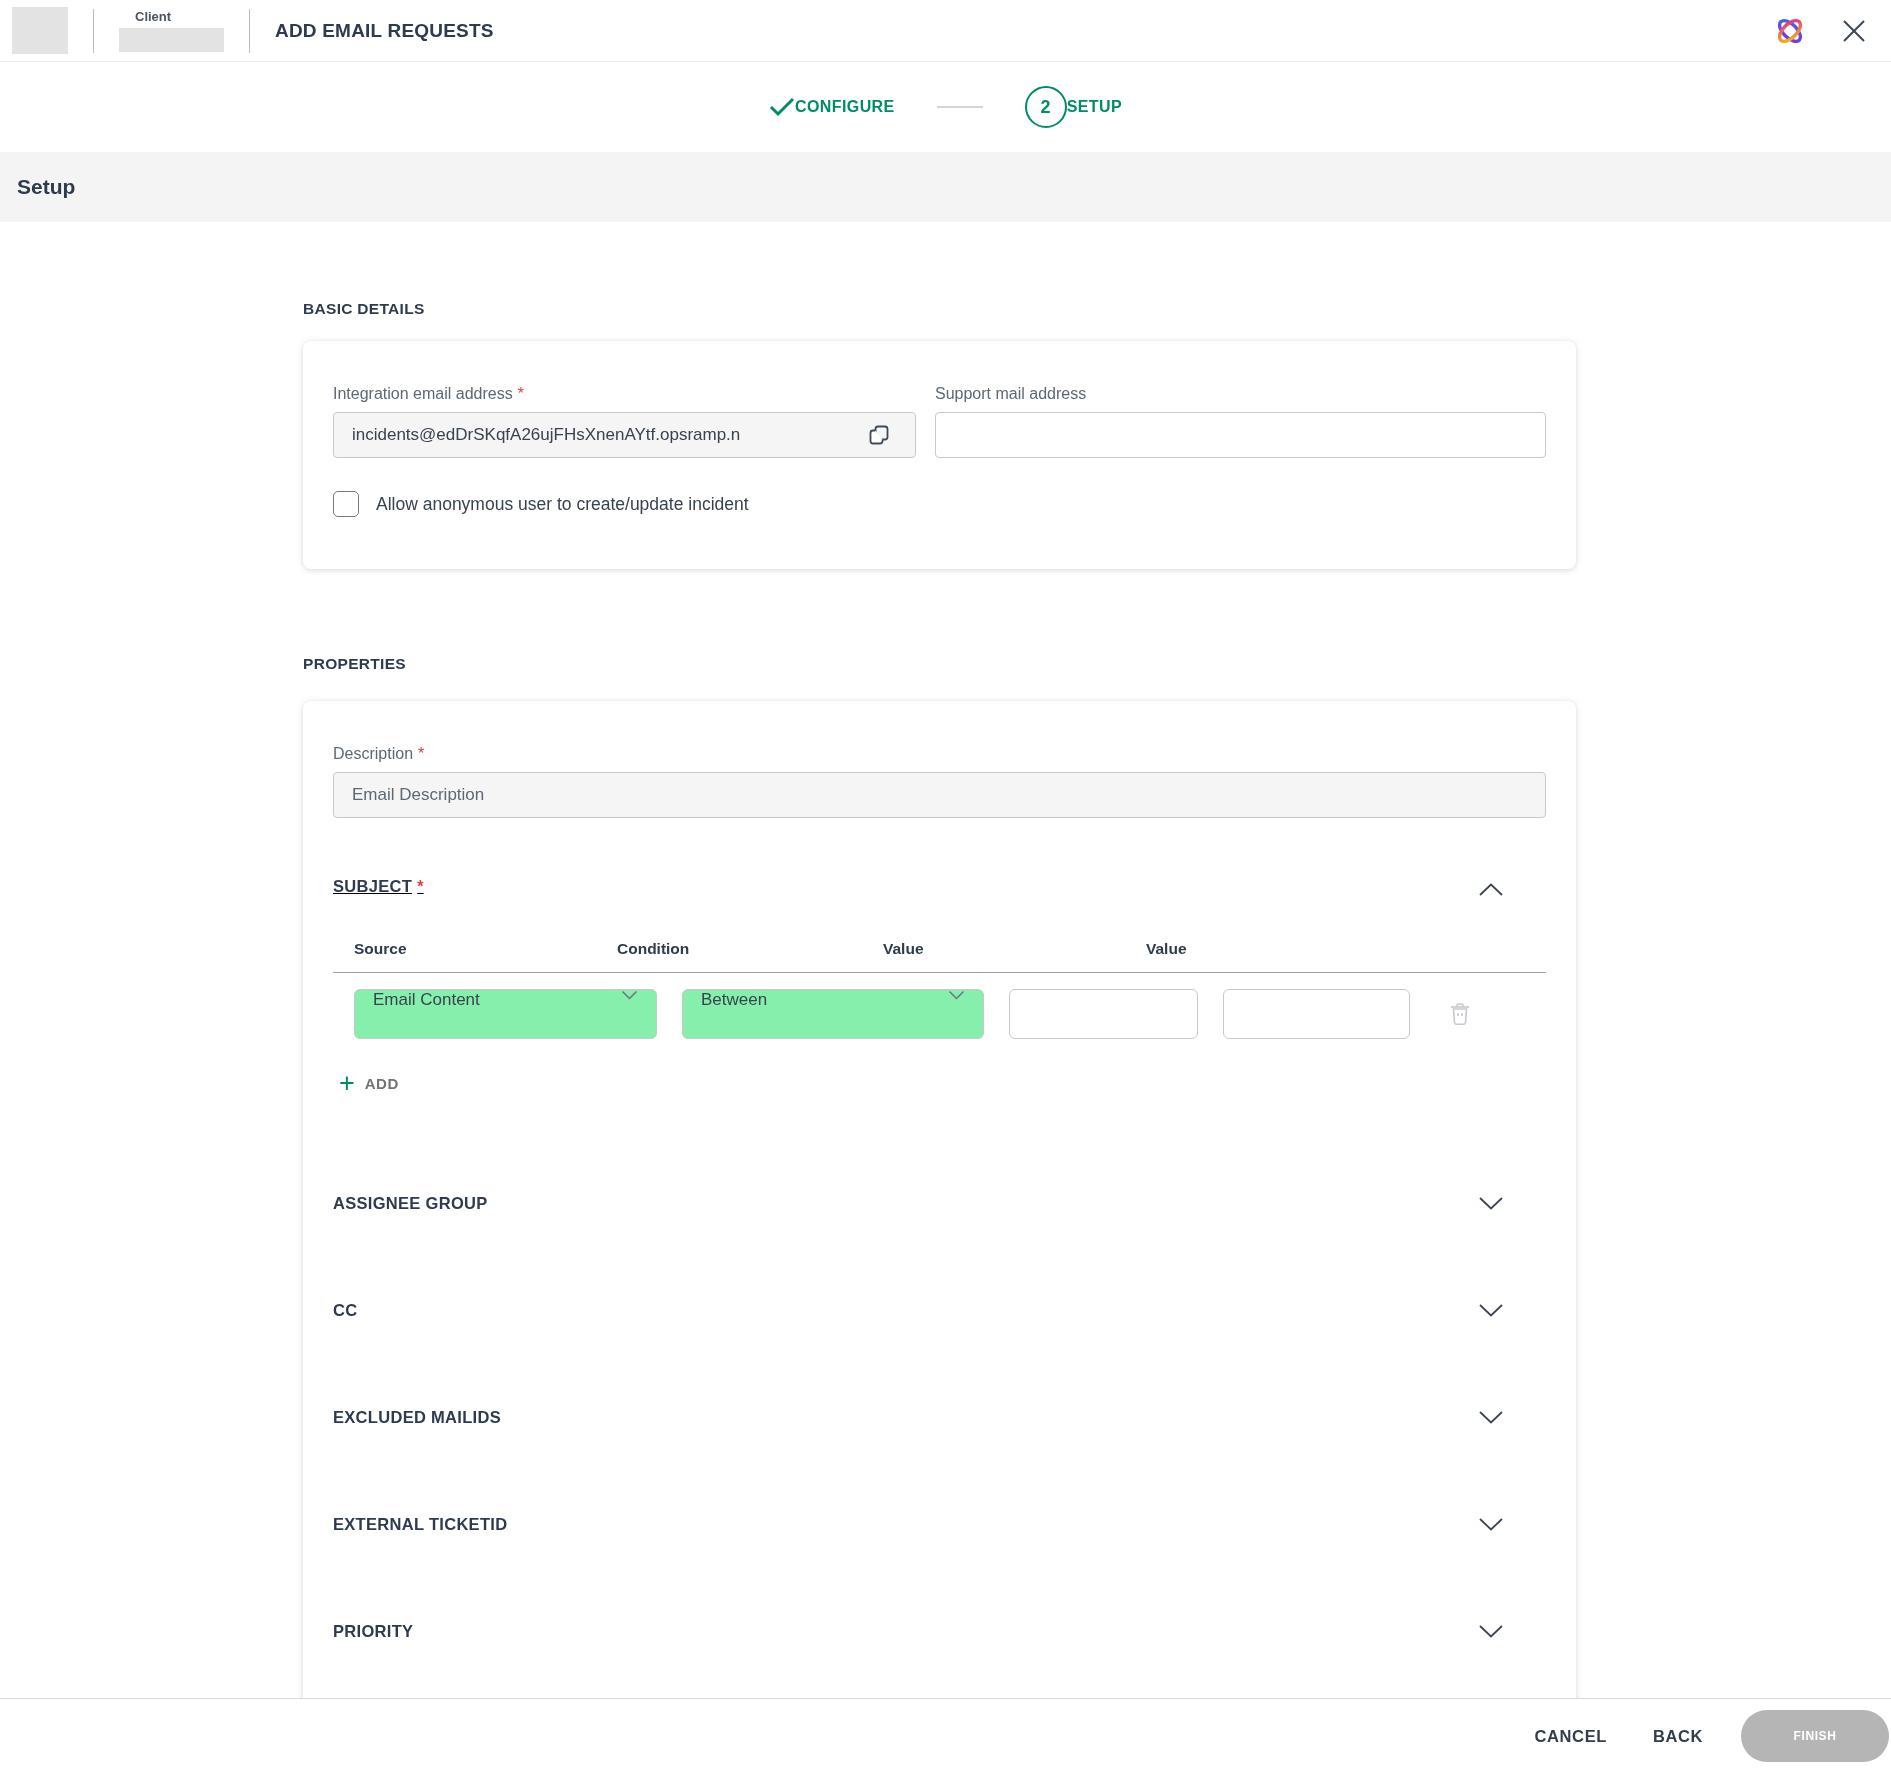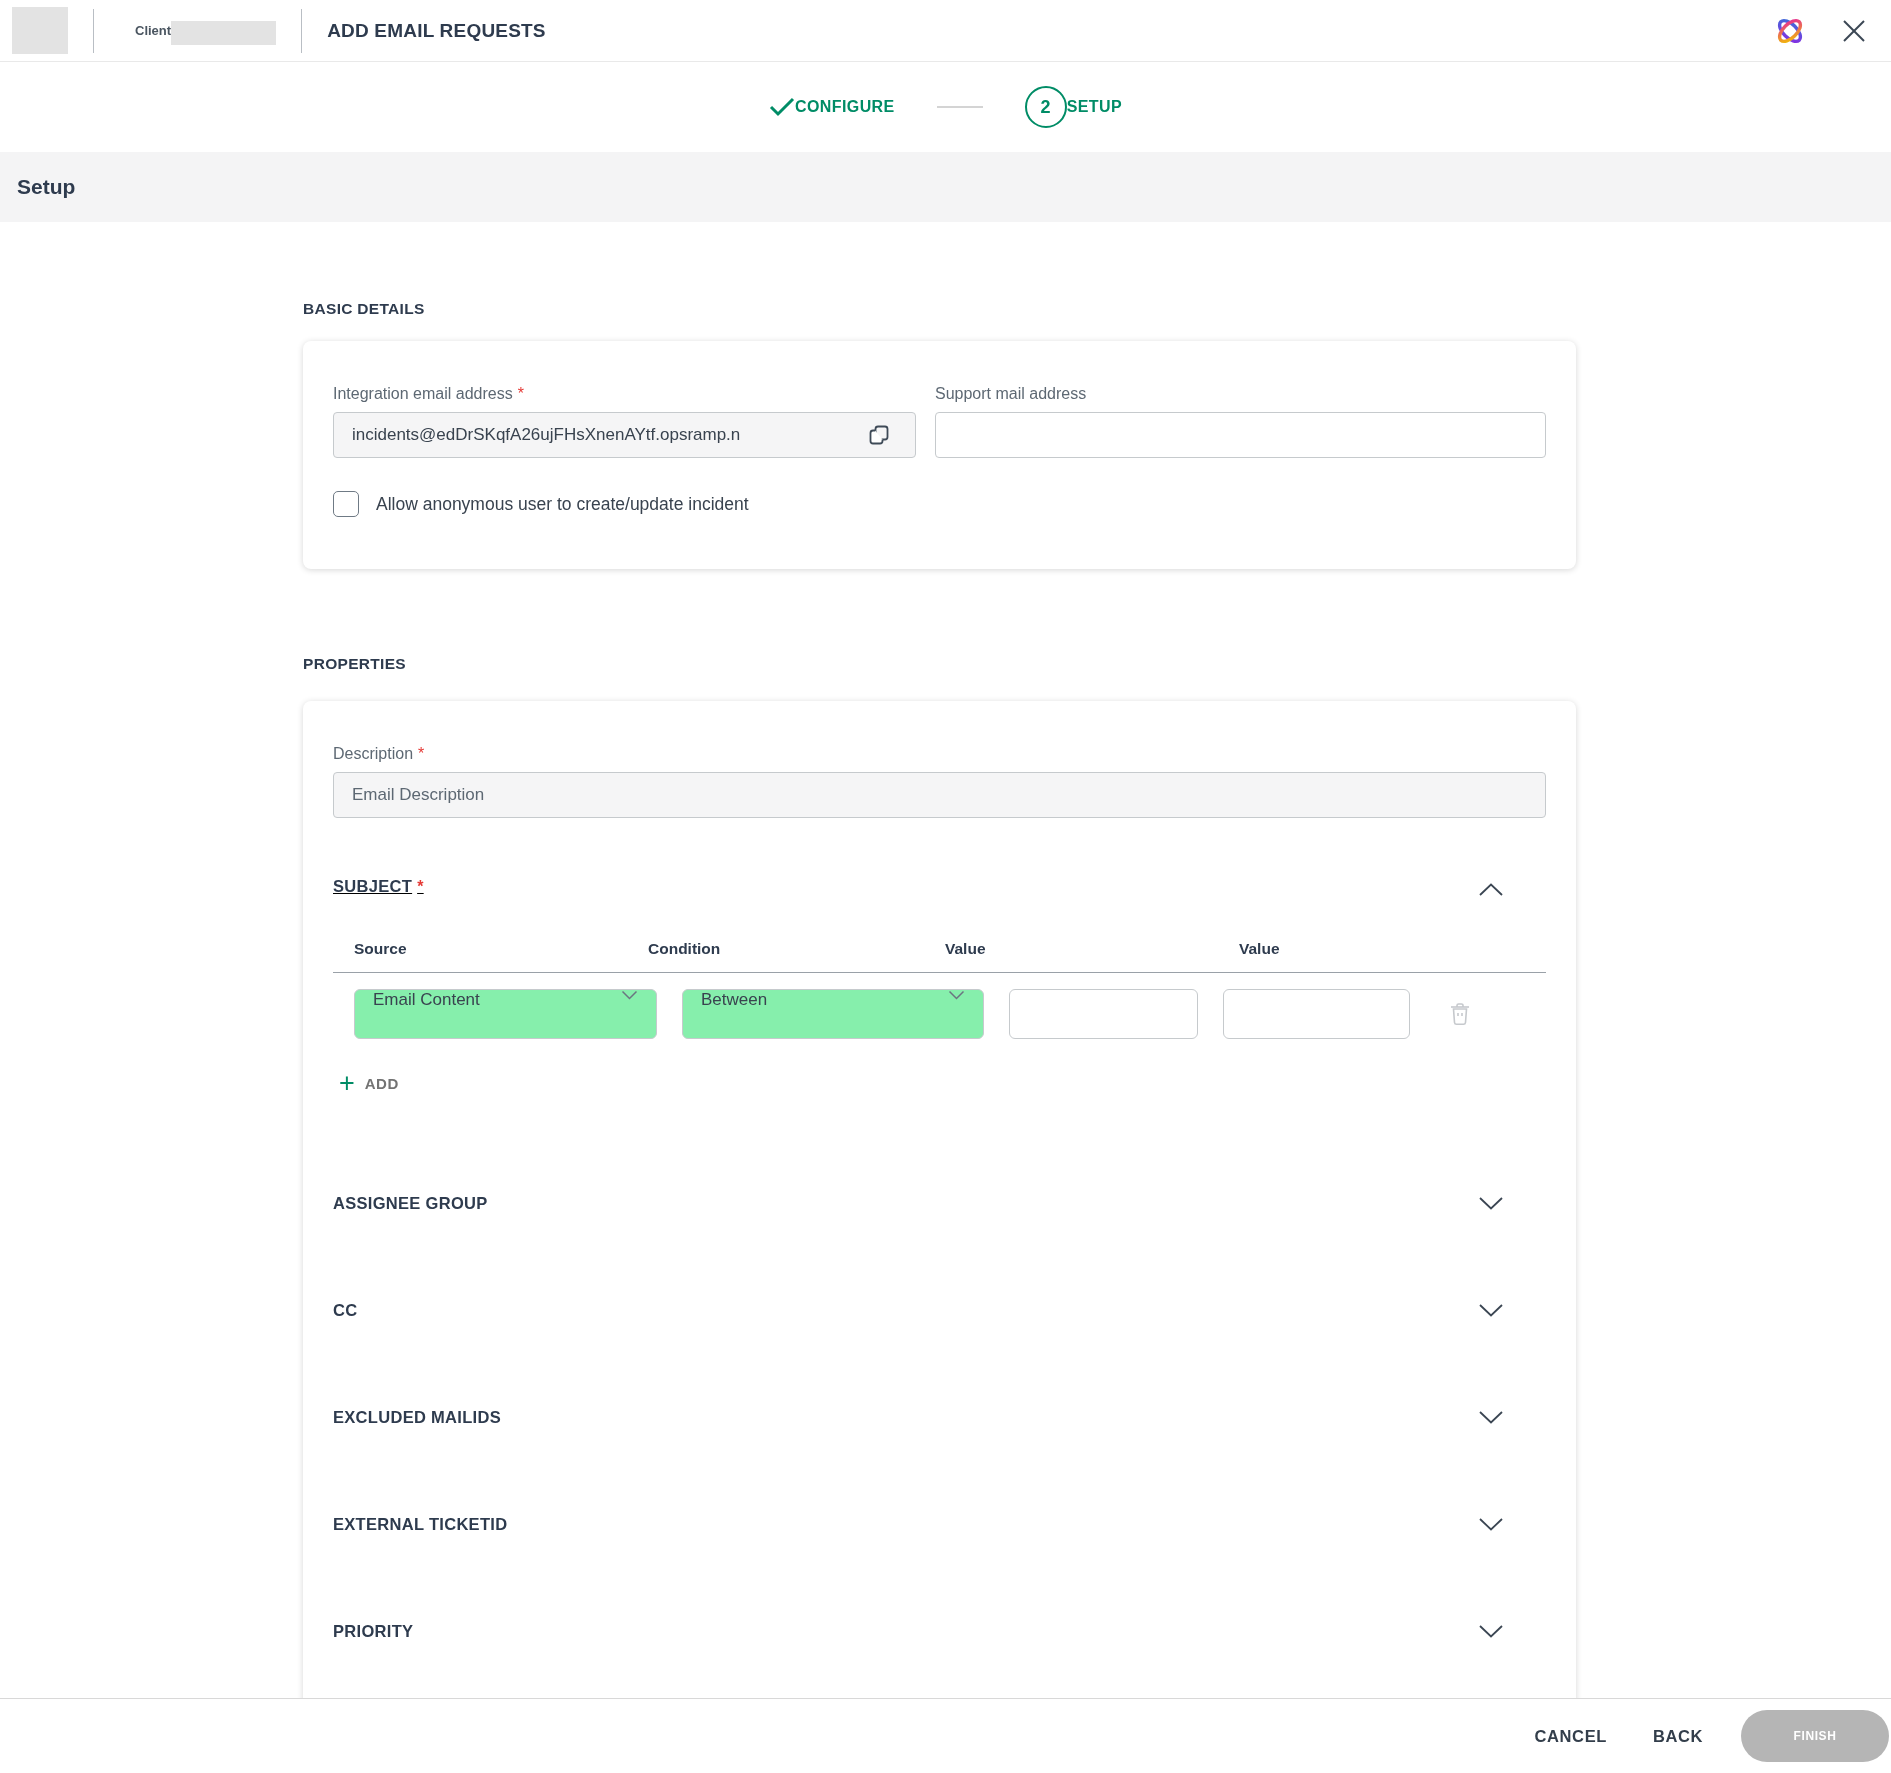--- a/index.html
+++ b/index.html
@@ -5,21 +5,21 @@
   * { margin:0; padding:0; box-sizing:border-box; }
   html,body { width:1891px; height:1773px; overflow:hidden; background:#fff;
               font-family:"Liberation Sans", sans-serif; }
   .app { position:relative; width:1891px; height:1773px; background:#fff; }
 
   
   .hdr { height:62px; display:flex; align-items:center; padding:0 24px 0 12px;
          border-bottom:1px solid #e9e9e9; background:#fff; }
   .logo-box { width:56px; height:47px; background:#e3e3e3; flex:none; }
   .vdiv { width:1px; height:44px; background:#b9bec4; margin:0 25px; flex:none; }
-  .client { display:flex; flex-direction:row; align-items:center; }
+  .client { display:flex; flex-direction:column; align-items:flex-start; }
   .client-lbl { font-size:13px; font-weight:700; color:#4a5560; margin-left:16px; }
   .client-box { width:105px; height:24px; background:#e3e3e3; margin-top:4px; }
   .title { font-size:19px; font-weight:700; color:#2e3b4e; letter-spacing:.2px; }
   .hdr-right { margin-left:auto; display:flex; align-items:center; gap:34px; }
   .icon-btn { background:none; border:none; cursor:pointer; display:flex; align-items:center; }
 
   
   .stepper { height:90px; display:flex; align-items:center; justify-content:center; background:#fff; }
   .step { display:flex; align-items:center; cursor:pointer; }
   .step-label { font-size:16px; font-weight:700; color:#008c66; letter-spacing:.4px; }
@@ -55,21 +55,21 @@
   .cb-row { margin-top:33px; display:flex; align-items:center; gap:17px; }
   .cb { width:26px; height:26px; border:1.5px solid #6f7a85; border-radius:5px;
         background:#fff; cursor:pointer; flex:none; }
   .cb-label { font-size:17.5px; color:#39434f; }
 
   
   .sub-hdr { margin-top:59px; display:flex; align-items:flex-end; justify-content:space-between;
              padding-right:42px;text-decoration:underline; }
   .sub-title { font-size:16.5px; font-weight:700; color:#2e3b4e; letter-spacing:.3px; }
   .cond-table { margin-top:44px; }
-  .cond-head { display:grid; grid-template-columns:263px 266px 263px 1fr; padding-left:21px;gap:31px; }
+  .cond-head { display:grid; grid-template-columns:263px 266px 263px 1fr; padding-left:21px; }
   .cond-head span { font-size:15.5px; font-weight:700; color:#2e3b4e; }
   .cond-divider { height:1px; background:#9aa1a8; margin-top:14px; }
   .cond-row { display:flex; align-items:center; margin-top:16px; padding-left:21px; }
   .select { width:303px; height:50px; border:1px solid #c6cacd; border-radius:6px; background:#86efac;
             display:flex; align-items:flex-start; justify-content:space-between;
             padding:0 18px 0 18px; cursor:pointer; }
   .select + .select { width:302px; margin-left:25px; }
   .select span { font-size:17px; color:#39434f; }
   .val-input { height:50px; border:1px solid #c6cacd; border-radius:6px; background:#fff;
                margin-left:25px; font-size:17px; color:#39434f; padding:0 14px; outline:none;

